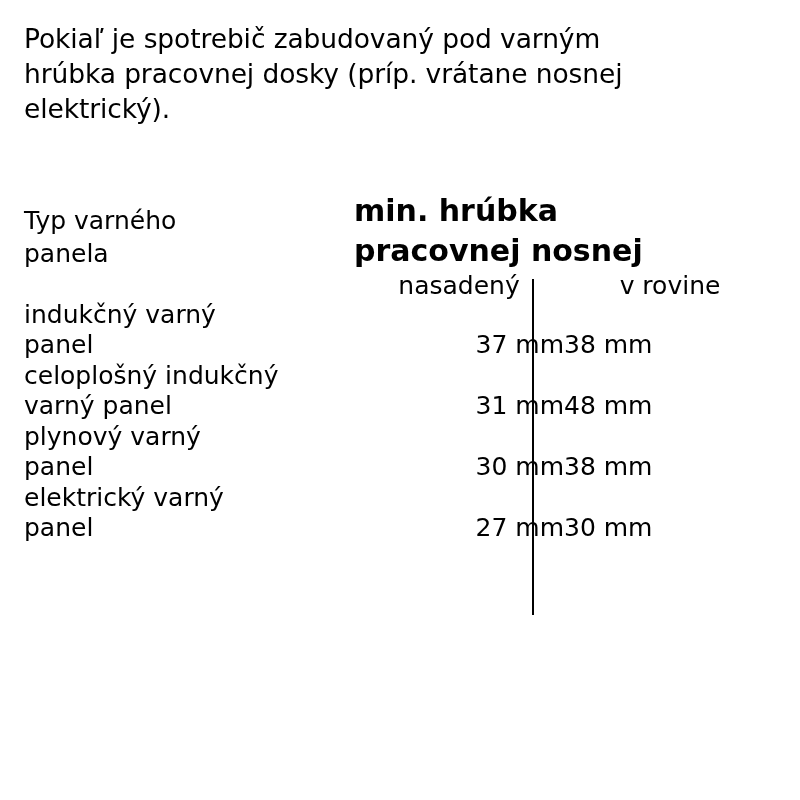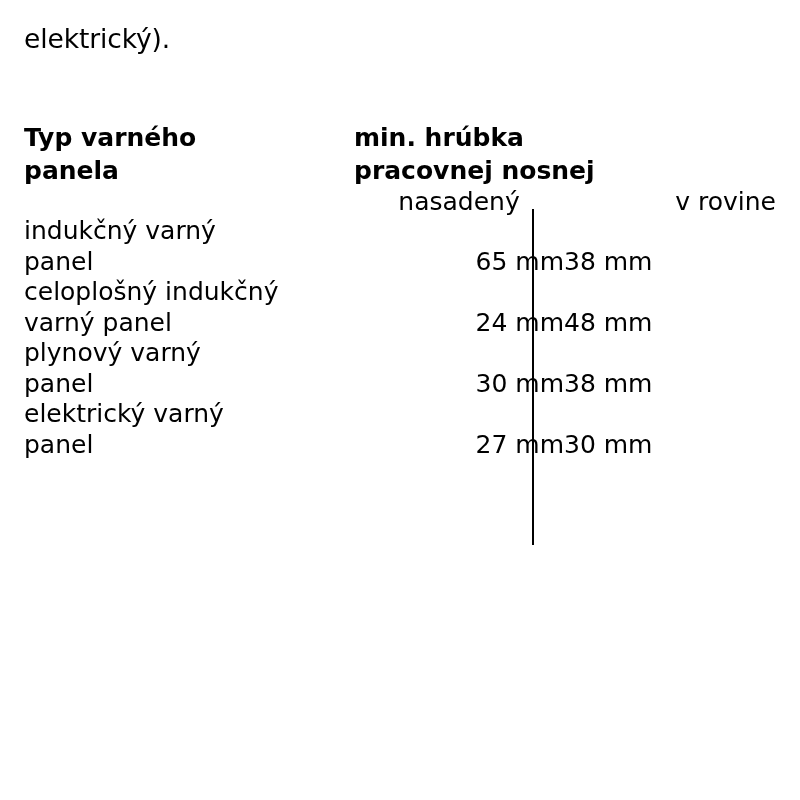--- a/index.html
+++ b/index.html
@@ -45,42 +45,42 @@
   }
   .col-label { width: 330px; }
   .col-a { width: 210px; }
   .col-b { width: 212px; }
 
   .hdr-row td {
     padding-bottom: 8px;
   }
   .hdr-left {
     font-size: 25px;
-    font-weight: bold;
+    font-weight: normal;
     line-height: 1.33;
     vertical-align: top;
   }
   .hdr-right {
-    font-size: 25px;
+    font-size: 30px;
     font-weight: bold;
     line-height: 1.33;
     vertical-align: top;
     padding-left: 28px;
   }
   .sub-row td {
     font-size: 25px;
     padding-top: 24px;
     padding-bottom: 10px;
   }
   .sub-a {
     text-align: center;
     padding-right: 22px;
   }
   .sub-b {
-    text-align: right;
+    text-align: center;
     padding-left: 17px;
     margin-left: 48px;
   }
   .data-row td {
     font-size: 25px;
     line-height: 1.22;
     padding-top: 14px;
     padding-bottom: 2px;
   }
   .cell-label {
@@ -106,20 +106,22 @@
     top: 88px;
     height: 336px;
   }
 </style>
 </head>
 <body>
 
 <div class="page">
 
   <div class="intro">
+    <div>Pokiaľ je spotrebič zabudovaný pod varným</div>
+    <div>hrúbka pracovnej dosky (príp. vrátane nosnej</div>
     <div>elektrický).</div>
   </div>
 
   <div class="table-wrap">
     <div class="divider"></div>
 
     <table class="spec">
       <colgroup>
         <col class="col-label">
         <col class="col-a">
@@ -141,30 +143,30 @@
           <td></td>
           <td class="sub-a">nasadený</td>
           <td class="sub-b">v rovine</td>
         </tr>
 
         <tr class="data-row">
           <td class="cell-label">
             <div>indukčný varný</div>
             <div>panel</div>
           </td>
-          <td class="cell-a">65 mm</td>
+          <td class="cell-a">37 mm</td>
           <td class="cell-b">38 mm</td>
         </tr>
 
         <tr class="data-row">
           <td class="cell-label">
             <div>celoplošný indukčný</div>
             <div>varný panel</div>
           </td>
-          <td class="cell-a">24 mm</td>
+          <td class="cell-a">31 mm</td>
           <td class="cell-b">48 mm</td>
         </tr>
 
         <tr class="data-row">
           <td class="cell-label">
             <div>plynový varný</div>
             <div>panel</div>
           </td>
           <td class="cell-a">30 mm</td>
           <td class="cell-b">38 mm</td>

